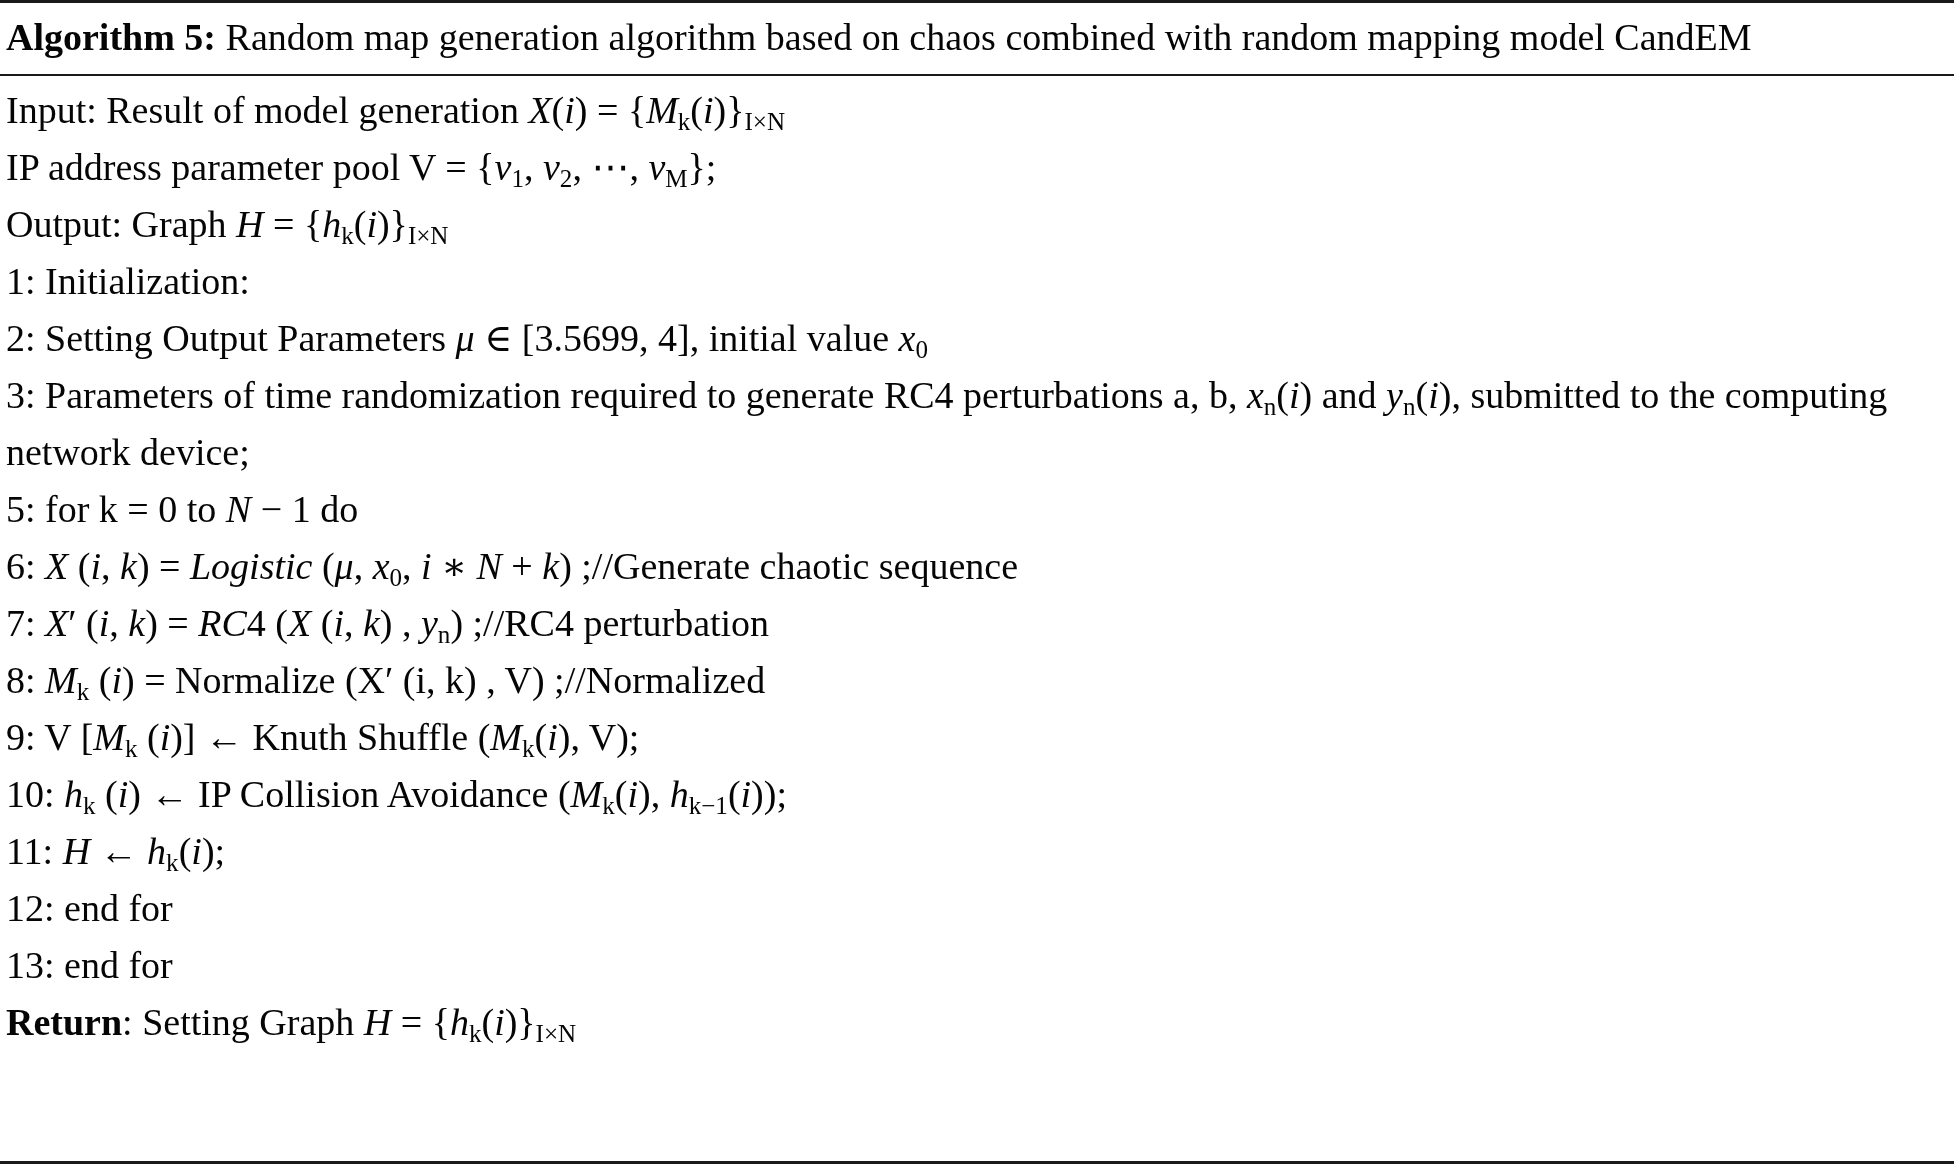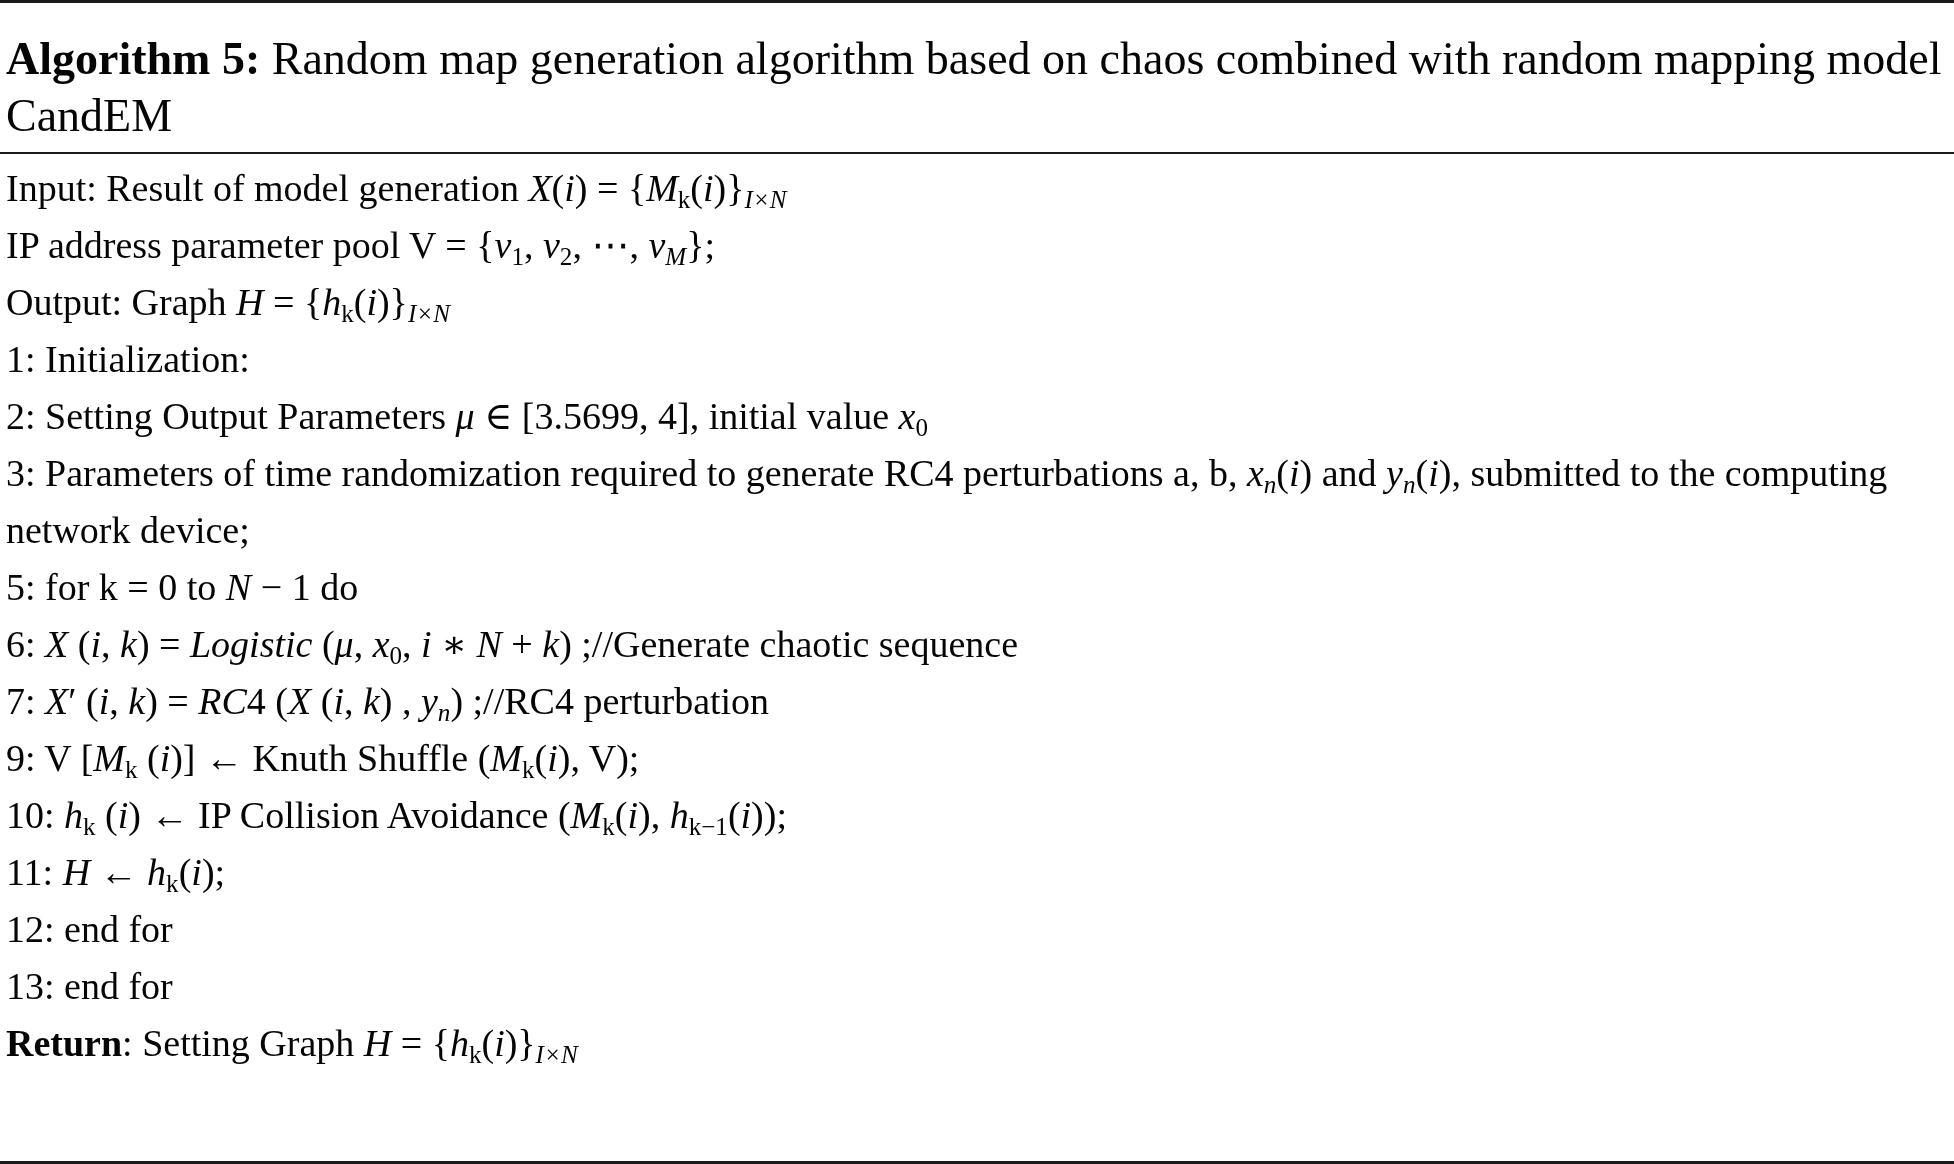--- a/index.html
+++ b/index.html
@@ -20,23 +20,22 @@
     height: 1164px;
     border-top: 3px solid #1a1a1a;
     border-bottom: 3px solid #1a1a1a;
     display: flex;
     flex-direction: column;
   }
   .algo-title {
     box-sizing: border-box;
     padding: 6px 8px 8px 6px;
     border-bottom: 2px solid #1a1a1a;
-    font-size: 46px;
+    font-size: 38px;
     line-height: 57px;
-    margin-top: 21px;
   }
   .algo-body {
     box-sizing: border-box;
     padding: 6px 8px 4px 6px;
     font-size: 38px;
     line-height: 57px;
     flex: 1 1 auto;
     overflow: hidden;
   }
   .algo-line {
@@ -46,38 +45,38 @@
   .s-i   { font-style: italic; }
   .s-sub {
     font-size: 0.66em;
     vertical-align: -0.28em;
     line-height: 0;
   }
   .s-subi {
     font-size: 0.66em;
     vertical-align: -0.28em;
     line-height: 0;
-    font-style: italic;
   }
 </style>
 </head>
 <body>
 
 <div class="algo-box">
   <div class="algo-title"><span class="s-b">Algorithm 5:</span><span> Random map generation algorithm based on chaos combined with random mapping model CandEM</span></div>
   <div class="algo-body">
       <div class="algo-line"><span>Input: Result of model generation  </span><span class="s-i">X</span><span>(</span><span class="s-i">i</span><span>) = {</span><span class="s-i">M</span><span class="s-sub">k</span><span>(</span><span class="s-i">i</span><span>)}</span><span class="s-subi">I×N</span></div>
       <div class="algo-line"><span>IP address parameter pool  V = {</span><span class="s-i">v</span><span class="s-sub">1</span><span>, </span><span class="s-i">v</span><span class="s-sub">2</span><span>, ⋯, </span><span class="s-i">v</span><span class="s-subi">M</span><span>};</span></div>
       <div class="algo-line"><span>Output: Graph </span><span class="s-i">H</span><span> = {</span><span class="s-i">h</span><span class="s-sub">k</span><span>(</span><span class="s-i">i</span><span>)}</span><span class="s-subi">I×N</span></div>
       <div class="algo-line"><span>1: Initialization:</span></div>
       <div class="algo-line"><span>2: Setting Output Parameters </span><span class="s-i">μ</span><span> ∈ [3.5699, 4], initial value  </span><span class="s-i">x</span><span class="s-sub">0</span></div>
       <div class="algo-line"><span>3: Parameters of time randomization required to generate RC4 perturbations a, b, </span><span class="s-i">x</span><span class="s-subi">n</span><span>(</span><span class="s-i">i</span><span>) and </span><span class="s-i">y</span><span class="s-subi">n</span><span>(</span><span class="s-i">i</span><span>), submitted to the computing network device;</span></div>
       <div class="algo-line"><span>5:  for k = 0 to </span><span class="s-i">N</span><span> − 1 do</span></div>
       <div class="algo-line"><span>6: </span><span class="s-i">X</span><span> (</span><span class="s-i">i</span><span>, </span><span class="s-i">k</span><span>) = </span><span class="s-i">Logistic</span><span> (</span><span class="s-i">μ</span><span>, </span><span class="s-i">x</span><span class="s-sub">0</span><span>, </span><span class="s-i">i</span><span> ∗ </span><span class="s-i">N</span><span> + </span><span class="s-i">k</span><span>) ;//Generate chaotic sequence</span></div>
       <div class="algo-line"><span>7: </span><span class="s-i">X</span><span>′ (</span><span class="s-i">i</span><span>, </span><span class="s-i">k</span><span>) = </span><span class="s-i">RC</span><span>4 (</span><span class="s-i">X</span><span> (</span><span class="s-i">i</span><span>, </span><span class="s-i">k</span><span>) , </span><span class="s-i">y</span><span class="s-subi">n</span><span>) ;//RC4 perturbation</span></div>
+      <div class="algo-line"><span>8: </span><span class="s-i">M</span><span class="s-sub">k</span><span> (</span><span class="s-i">i</span><span>) = Normalize (X′ (i, k) , V) ;//Normalized</span></div>
       <div class="algo-line"><span>9:  V [</span><span class="s-i">M</span><span class="s-sub">k</span><span> (</span><span class="s-i">i</span><span>)] ← Knuth Shuffle (</span><span class="s-i">M</span><span class="s-sub">k</span><span>(</span><span class="s-i">i</span><span>), V);</span></div>
       <div class="algo-line"><span>10:  </span><span class="s-i">h</span><span class="s-sub">k</span><span> (</span><span class="s-i">i</span><span>) ← IP Collision Avoidance (</span><span class="s-i">M</span><span class="s-sub">k</span><span>(</span><span class="s-i">i</span><span>), </span><span class="s-i">h</span><span class="s-sub">k−1</span><span>(</span><span class="s-i">i</span><span>));</span></div>
       <div class="algo-line"><span>11:  </span><span class="s-i">H</span><span> ← </span><span class="s-i">h</span><span class="s-sub">k</span><span>(</span><span class="s-i">i</span><span>);</span></div>
       <div class="algo-line"><span>12: end  for</span></div>
       <div class="algo-line"><span>13:  end  for</span></div>
       <div class="algo-line"><span class="s-b">Return</span><span>: Setting  Graph </span><span class="s-i">H</span><span> = {</span><span class="s-i">h</span><span class="s-sub">k</span><span>(</span><span class="s-i">i</span><span>)}</span><span class="s-subi">I×N</span></div>
     </div>
 </div>
 
 </body></html>

